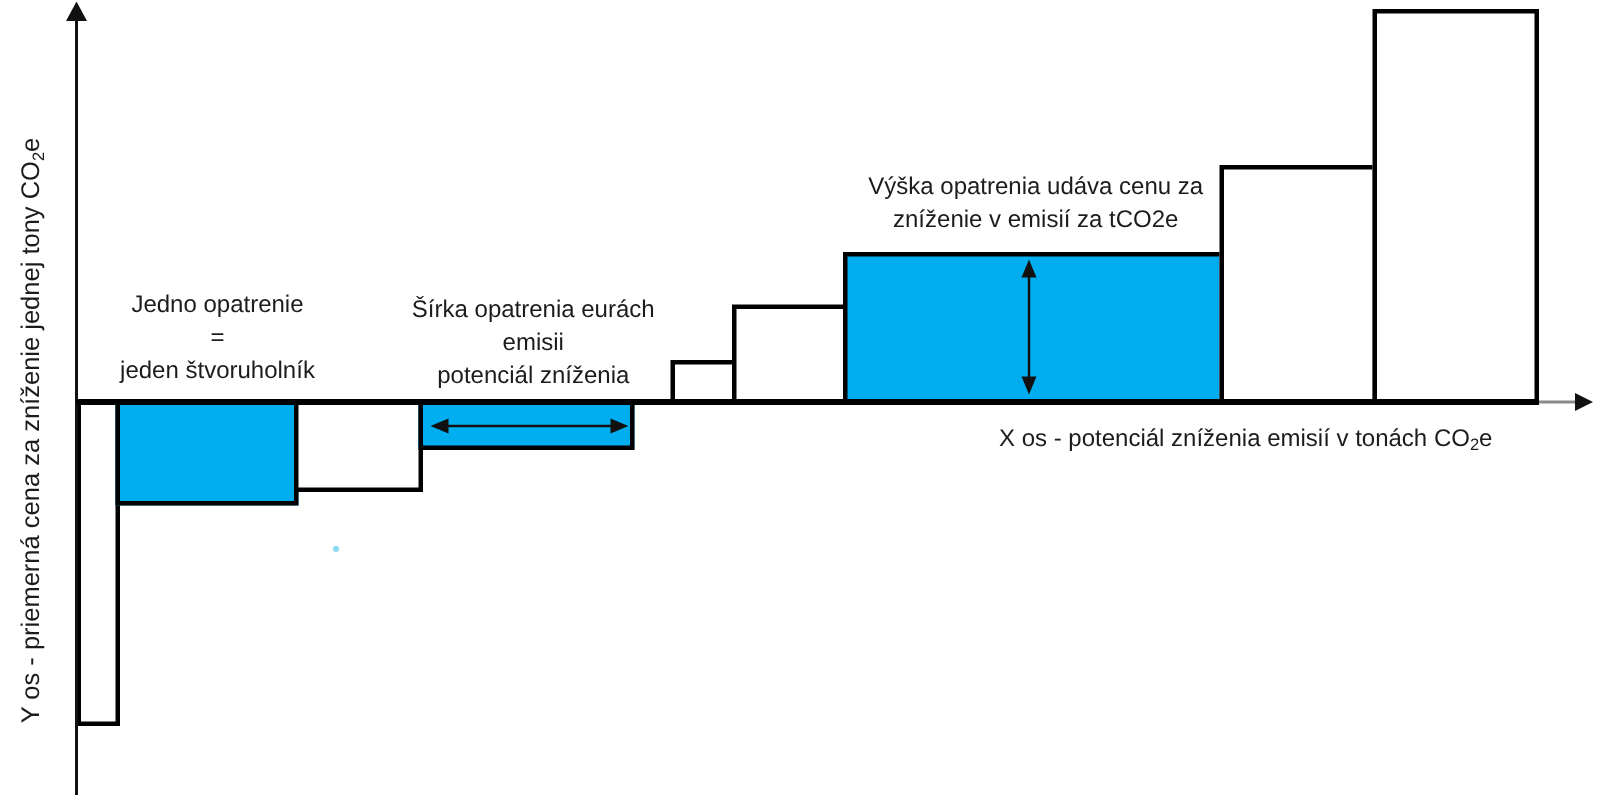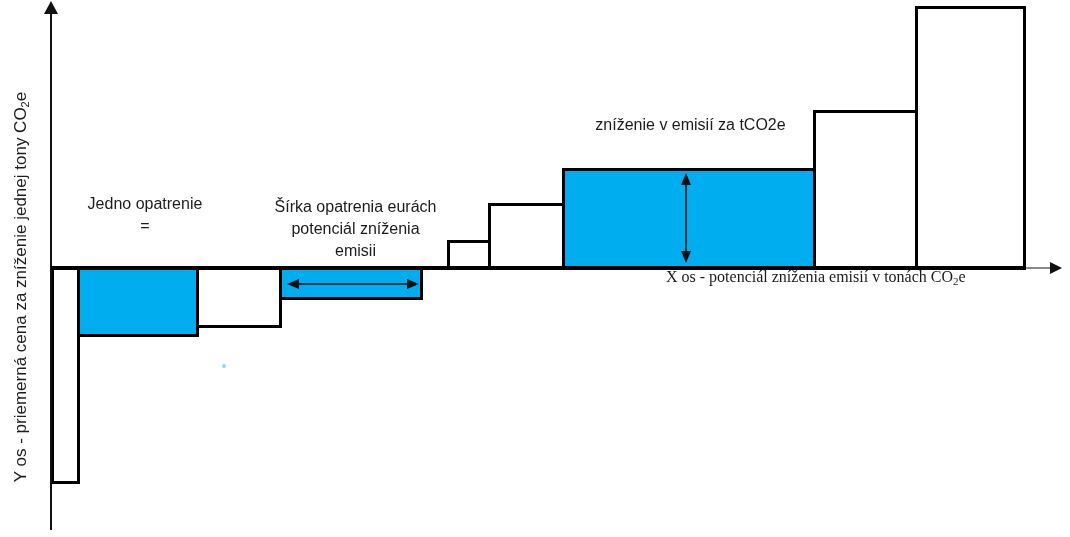--- a/index.html
+++ b/index.html
@@ -85,23 +85,22 @@
     white-space: nowrap;
   }
   .y-axis-label {
     left: -238px; top: 276px;
     width: 520px; height: 22px;
     text-align: center;
     font-size: 17px;
     transform: rotate(-90deg);
   }
   .x-axis-label {
-    left: 666px; top: 268px;
+    left: 666px; top: 284px;
     font-size: 16px;
-    font-family: Liberation Serif, serif;
   }
   .sub2 {
     font-size: 11px;
     position: relative;
     top: 3px;
   }
   .stray-mark {
     position: absolute;
     left: 222px; top: 364px;
     width: 4px; height: 4px;
@@ -140,29 +139,31 @@
   </svg>
   <svg class="dim-arrow" style="left:679px; top:172px;" width="14" height="92" viewBox="0 0 14 92">
     <line x1="7" y1="12" x2="7" y2="80" stroke="#111111" stroke-width="1.6"></line>
     <polygon points="7,1 2,13 12,13" fill="#111111"></polygon>
     <polygon points="7,91 2,79 12,79" fill="#111111"></polygon>
   </svg>
 
   <div class="note" style="left:60px; top:193px; width:170px;text-align:center;">
     <div>Jedno opatrenie</div>
     <div>=</div>
+    <div>jeden štvoruholník</div>
   </div>
 
   <div class="note" style="left:268px; top:196px; width:175px;">
     <div>Šírka opatrenia eurách</div>
+    <div>emisii</div>
     <div>potenciál zníženia</div>
-    <div>emisii</div>
   </div>
 
   <div class="note" style="left:553px; top:114px; width:275px;">
+    <div>Výška opatrenia udáva cenu za</div>
     <div>zníženie v emisií za tCO2e</div>
   </div>
 
   <div class="axis-label x-axis-label">
     <span>X os - potenciál zníženia emisií v tonách CO</span><span class="sub2">2</span><span>e</span>
   </div>
 
   <div class="axis-label y-axis-label">
     <span>Y os - priemerná cena za zníženie jednej tony CO</span><span class="sub2">2</span><span>e</span>
   </div>

